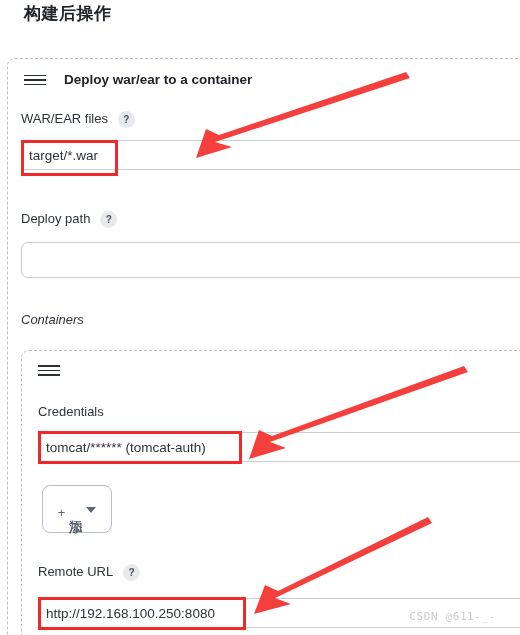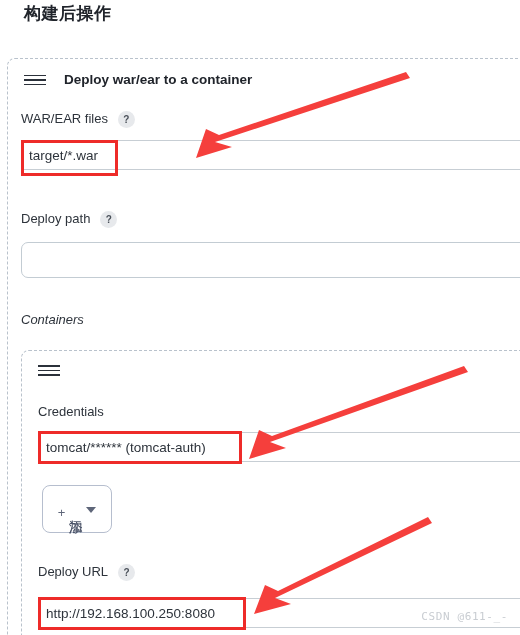--- a/index.html
+++ b/index.html
@@ -200,21 +200,21 @@
     position: absolute;
     left: 0; top: 0;
     width: 520px;
     height: 635px;
     pointer-events: none;
   }
 
   
   .watermark {
     position: absolute;
-    right: 12px;
+    right: 24px;
     bottom: 12px;
     font-size: 11px;
     color: #c9cdd2;
     letter-spacing: 0.6px;
     font-family: "DejaVu Sans Mono", monospace;
   }
 </style>
 </head>
 <body>
 
@@ -267,21 +267,21 @@
 <div class="input-underline" style="left:38px; top:432px; width:488px;">tomcat/****** (tomcat-auth)</div>
 <div class="hl" style="left:38px; top:431px; width:204px; height:33px;"></div>
 
 <div class="add-btn">
   <span class="add-plus">+</span>
   <span class="add-label">添加</span>
   <span class="add-caret"></span>
 </div>
 
 <div class="field-label" style="left:38px; top:564px;">
-  <span>Deploy URL</span>
+  <span>Remote URL</span>
   <span class="help-badge">?</span>
 </div>
 
 <div class="input-underline" style="left:38px; top:598px; width:488px;">http://192.168.100.250:8080</div>
 <div class="hl" style="left:38px; top:597px; width:208px; height:33px;"></div>
 
 <svg class="arrow-layer" viewBox="0 0 520 635">
 
   <g>
     <path d="M 410 78 L 215 142 L 232 147 L 196 158 L 206 129 L 219 135 L 406 72 Z" fill="#f53f3c"></path>

